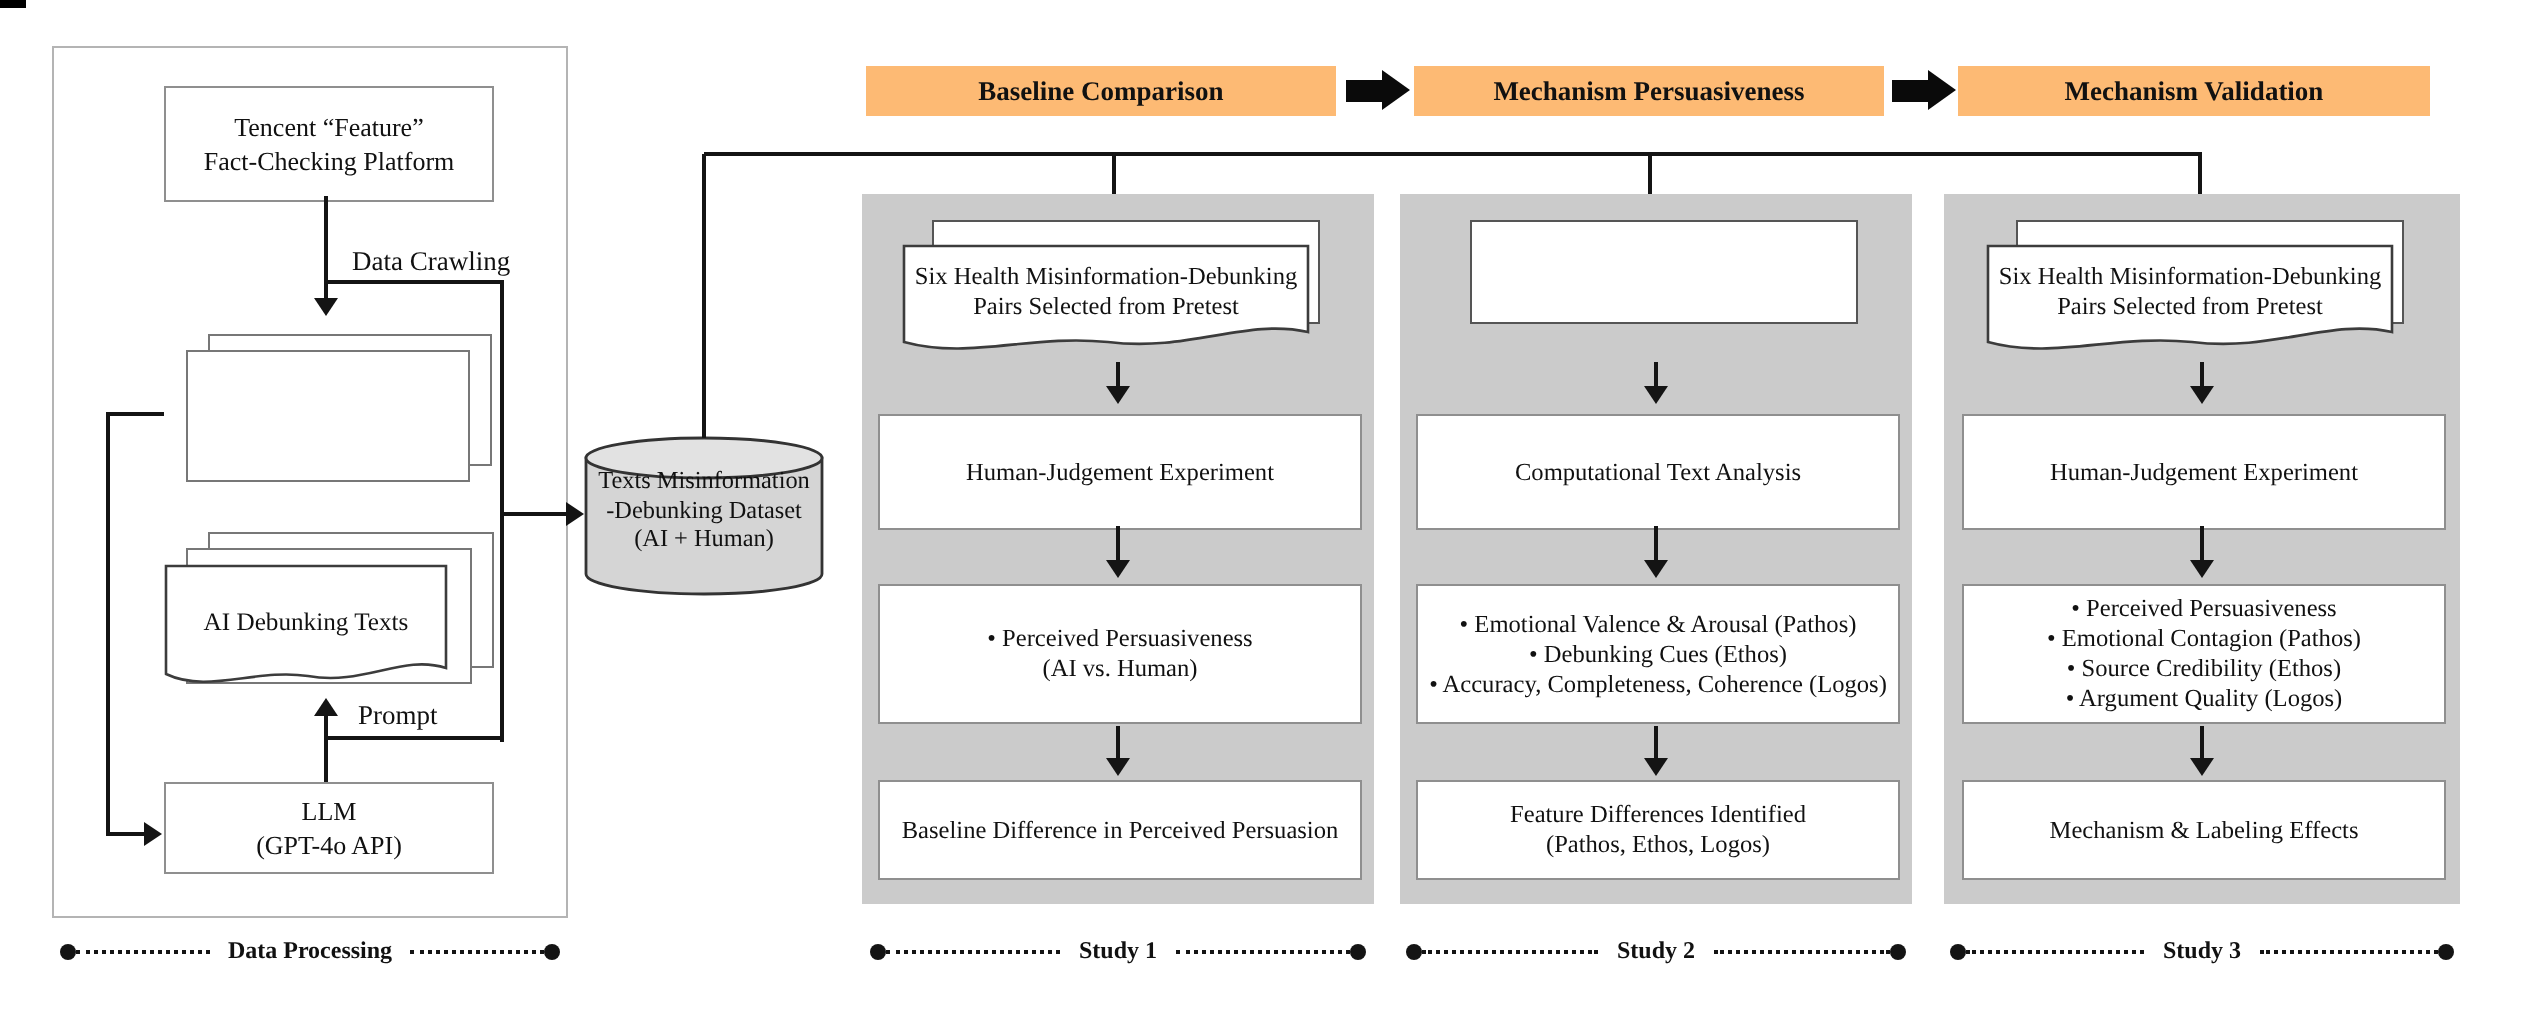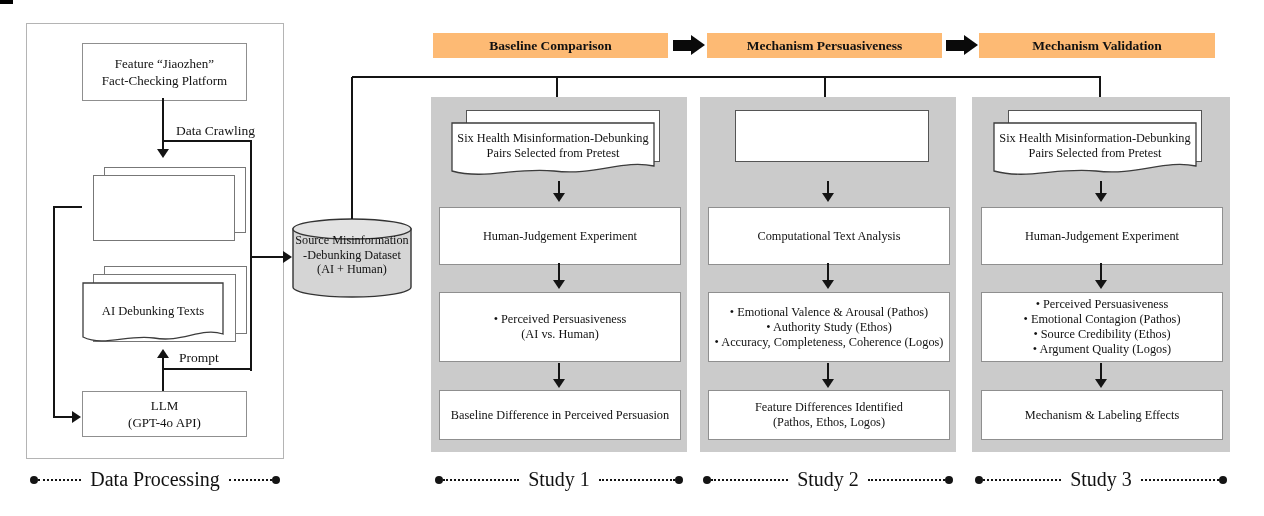--- a/index.html
+++ b/index.html
@@ -33,33 +33,33 @@
        font-weight:bold;font-size:13.5px;white-space:nowrap;}
   .panel{background:#cbcbcb;}
   .thick-arrow{display:flex;align-items:center;}
   .ta-body{width:18px;height:11px;background:#0a0a0a;}
   .ta-head{width:0;height:0;border-top:10px solid transparent;border-bottom:10px solid transparent;border-left:14px solid #0a0a0a;}
   .cyl-text{position:absolute;text-align:center;font-size:12.2px;line-height:14.5px;}
   .cyl-text div{white-space:nowrap;}
   .footer{display:flex;align-items:center;}
   .leader{flex:1;height:0;border-top:2.5px dotted #141414;}
   .enddot{width:8px;height:8px;border-radius:50%;background:#141414;flex:0 0 auto;}
-  .flabel{padding:0 9px;font-weight:normal;font-size:20px;white-space:nowrap;}
+  .flabel{padding:0 9px;font-weight:bold;font-size:12px;white-space:nowrap;}
 </style>
 </head>
 <body>
 
 <div id="canvas">
 
   <div class="abs corner-mark"></div>
 
   <div class="abs outer" style="left:26px;top:23px;width:256px;height:434px"></div>
 
   <div class="abs box" style="left:82px;top:43px;width:163px;height:56px">
-    <div>Feature “Jiaozhen”</div>
+    <div>Tencent “Feature”</div>
     <div>Fact-Checking Platform</div>
   </div>
 
   <div class="vl" style="left:162px;top:98px;height:52px"></div>
   <div class="td" style="left:157px;top:149px"></div>
   <div class="small-label" style="left:176px;top:123px">Data Crawling</div>
 
   <div class="hl" style="left:163px;top:140px;width:89px"></div>
   <div class="vl" style="left:250px;top:140px;height:231px"></div>
 
@@ -95,21 +95,21 @@
     <div>(GPT-4o API)</div>
   </div>
 
   <div class="abs" style="left:292px;top:218px;width:120px;height:80px">
     <svg width="120" height="80" viewBox="0 0 120 80">
       <path d="M1,11 L1,69 A59,10 0 0 0 119,69 L119,11 Z" fill="#d5d5d5" stroke="#333" stroke-width="1.4"></path>
       <ellipse cx="60" cy="11" rx="59" ry="10" fill="#e2e2e2" stroke="#333" stroke-width="1.4"></ellipse>
     </svg>
   </div>
   <div class="cyl-text" style="left:292px;top:233px;width:120px">
-    <div>Source Misinformation</div>
+    <div>Texts Misinformation</div>
     <div>-Debunking Dataset</div>
     <div>(AI + Human)</div>
   </div>
 
   <div class="vl" style="left:351px;top:77px;height:142px"></div>
   <div class="hl" style="left:352px;top:76px;width:749px"></div>
   <div class="vl" style="left:556px;top:78px;height:22px"></div>
   <div class="td" style="left:551px;top:99px"></div>
   <div class="vl" style="left:824px;top:78px;height:22px"></div>
   <div class="td" style="left:819px;top:99px"></div>
@@ -161,21 +161,21 @@
     <div class="abs psheet" style="left:35px;top:13px;width:192px;height:50px"></div>
     <div class="vl" style="left:127px;top:84px;height:13px"></div>
     <div class="td" style="left:122px;top:96px"></div>
     <div class="abs pbox" style="left:8px;top:110px;width:240px;height:56px">
       <div>Computational Text Analysis</div>
     </div>
     <div class="vl" style="left:127px;top:166px;height:17px"></div>
     <div class="td" style="left:122px;top:183px"></div>
     <div class="abs pbox" style="left:8px;top:195px;width:240px;height:68px">
       <div>• Emotional Valence &amp; Arousal (Pathos)</div>
-      <div>• Authority Study (Ethos)</div>
+      <div>• Debunking Cues (Ethos)</div>
       <div>• Accuracy, Completeness, Coherence (Logos)</div>
     </div>
     <div class="vl" style="left:127px;top:266px;height:16px"></div>
     <div class="td" style="left:122px;top:282px"></div>
     <div class="abs pbox" style="left:8px;top:293px;width:240px;height:48px">
       <div>Feature Differences Identified</div>
       <div>(Pathos, Ethos, Logos)</div>
     </div>
   </div>
 

